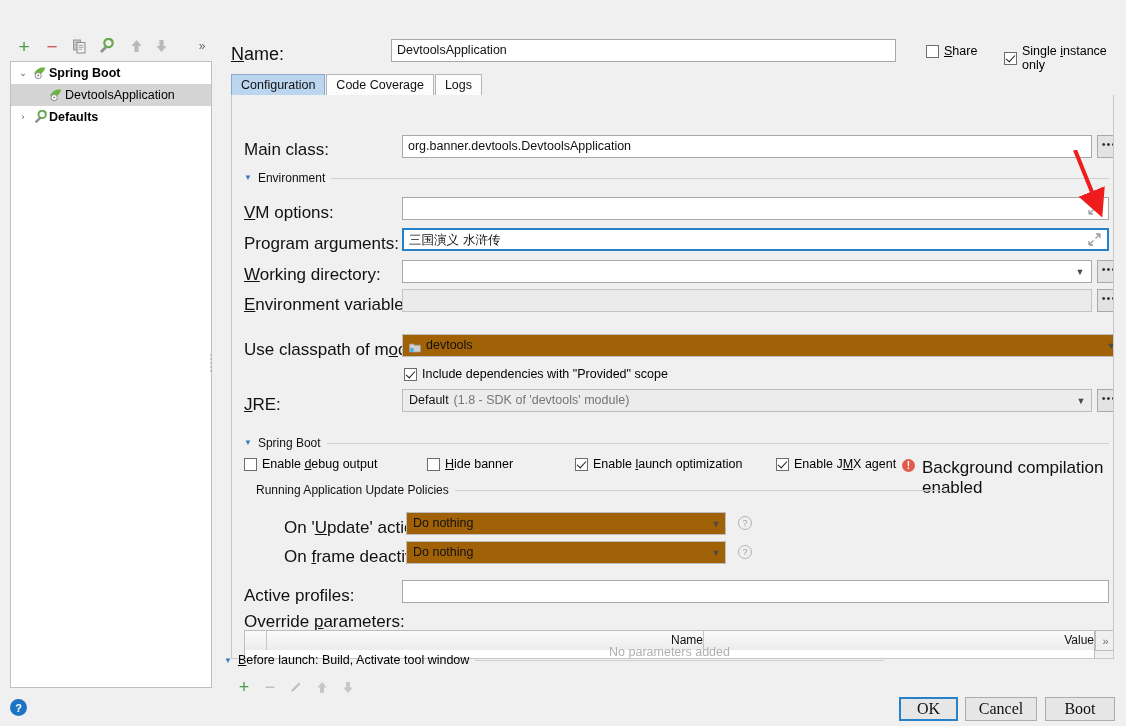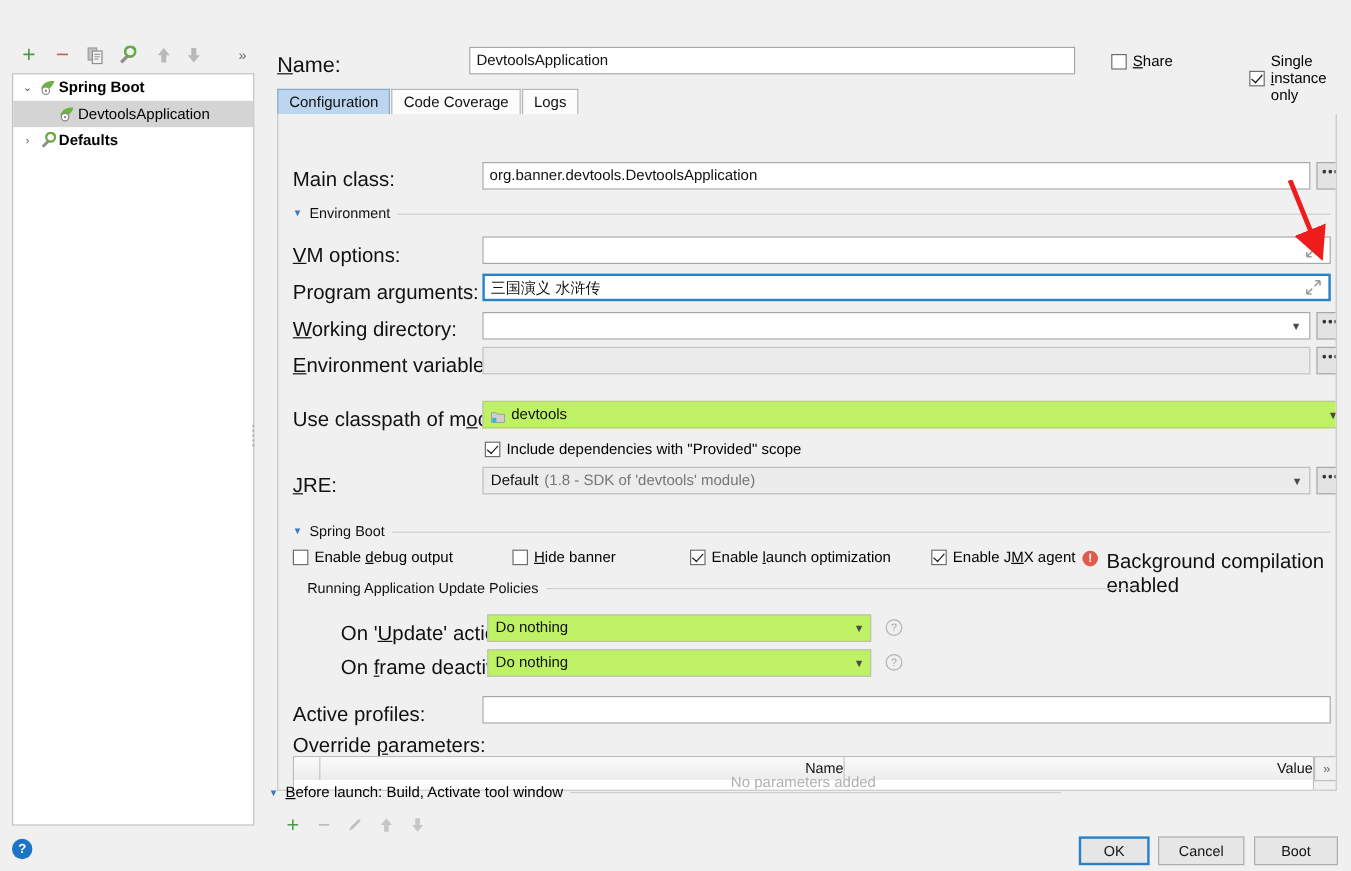--- a/index.html
+++ b/index.html
@@ -94,21 +94,21 @@
   .lbl { font-size: 18px; color: #111; }
   .u { text-decoration: underline; }
   .name-label { position: absolute; left: 12px; top: 13px; }
   .name-input {
     position: absolute; left: 172px; top: 8px; width: 505px; height: 23px;
     border: 1px solid #a8a8a8; background: #fff;
     padding: 0 5px; font-size: 12.5px; line-height: 21px; color: #111;
     font-family: "Liberation Sans", sans-serif;
   }
   .share-cb { position: absolute; left: 707px; top: 13px; }
-  .single-cb { position: absolute; left: 798px; top: 13px; padding-left: 24px; }
+  .single-cb { position: absolute; left: 761px; top: 13px; padding-left: 24px; }
 
   .cb { display: inline-flex; align-items: center; gap: 5px; font-size: 12.5px; }
   .cbox {
     width: 13px; height: 13px; border: 1px solid #6d6d6d; background: #fff;
     display: inline-block; position: relative; flex: 0 0 13px;
   }
   .cbox.checked::after {
     content: ""; position: absolute; left: 3px; top: 0px;
     width: 4px; height: 8px; border: solid #1a1a1a;
     border-width: 0 1.6px 1.6px 0; transform: rotate(42deg);
@@ -157,21 +157,21 @@
   }
 
   
   .sect { position: absolute; display: flex; align-items: center; gap: 6px; }
   .sect .tri { color: #3a7bbf; font-size: 8px; line-height: 1; }
   .sect .st { font-size: 12px; color: #111; }
   .sect .line { height: 1px; background: #cfcfcf; flex: 1 1 auto; }
 
   
   .combo {
-    position: absolute; height: 23px; border: 1px solid #bdbdbd; background: #bef264;
+    position: absolute; height: 23px; border: 1px solid #bdbdbd; background: #a16207;
     font-size: 12.5px; line-height: 21px; padding: 0 20px 0 6px; color: #111;
     display: flex; align-items: center; gap: 5px; overflow: hidden; white-space: nowrap;
   }
   .combo.light { background: #ececec; }
   .combo .muted { color: #767676; }
 
   .modico {
     width: 12px; height: 12px; flex: 0 0 12px; position: relative;
   }
 
@@ -222,22 +222,22 @@
   
   .help-circle {
     position: absolute; left: 10px; top: 699px; width: 17px; height: 17px;
     border-radius: 50%; background: #1d74c4; color: #fff;
     display: flex; align-items: center; justify-content: center;
     font-size: 11px; font-weight: bold;
   }
   .dlgbtn {
     position: absolute; top: 697px; height: 24px;
     border: 1px solid #adadad; background: #e6e6e6;
-    font-size: 12px; color: #111; display: flex; align-items: center; justify-content: center;
-    font-family: Liberation Sans, sans-serif;
+    font-size: 16px; color: #111; display: flex; align-items: center; justify-content: center;
+    font-family: Liberation Serif, serif;
   }
   .dlgbtn.default { border: 2px solid #2681c8; background: #e6e6e6; }
 
   
   .annot { position: absolute; left: 1030px; top: 150px; width: 96px; height: 80px; pointer-events: none; }
 </style>
 </head>
 <body>
 
 <div class="app">

